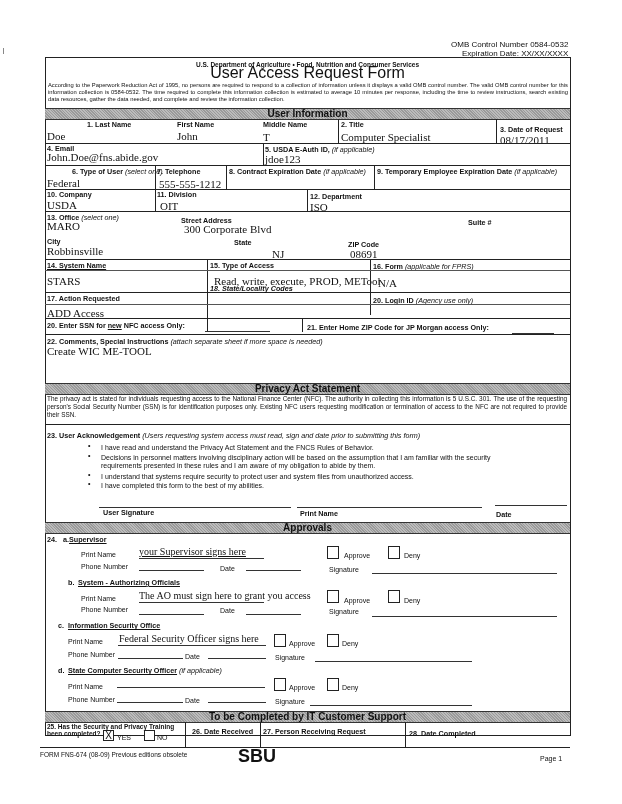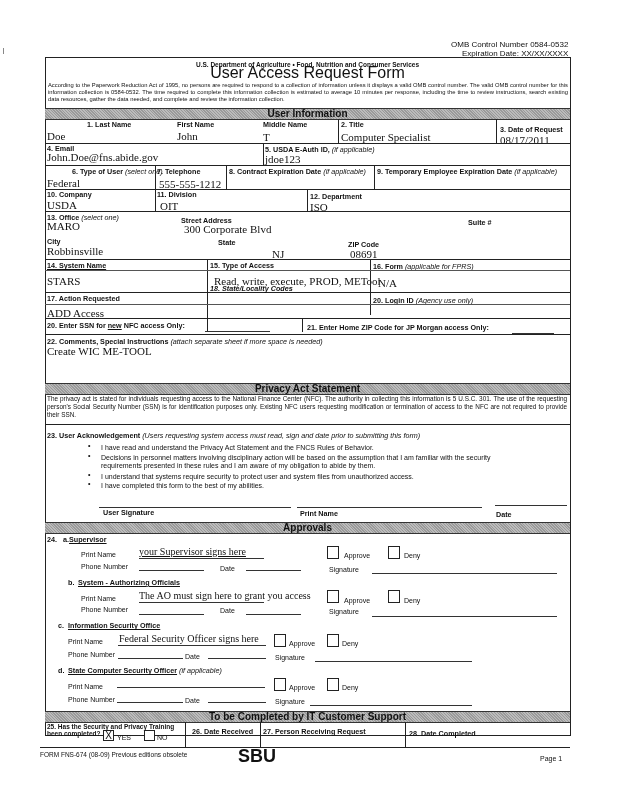--- a/index.html
+++ b/index.html
@@ -80,21 +80,21 @@
 <div class="val" style="left:310px;top:201px;">ISO</div>
 <div class="hl" style="left:45px;top:211px;width:525px;"></div>
 
 <div class="lbl" style="left:47px;top:213px;"><span>13. Office</span>  <i>(select one)</i></div>
 <div class="val" style="left:47px;top:220px;">MARO</div>
 <div class="lbl" style="left:181px;top:216px;">Street Address</div>
 <div class="val" style="left:184px;top:223px;">300 Corporate Blvd</div>
 <div class="lbl" style="left:468px;top:218px;">Suite #</div>
 <div class="lbl" style="left:47px;top:237px;">City</div>
 <div class="val" style="left:47px;top:245px;">Robbinsville</div>
-<div class="lbl" style="left:193px;top:238px;padding-left:25px;">State</div>
+<div class="lbl" style="left:209px;top:238px;padding-left:25px;">State</div>
 <div class="val" style="left:272px;top:248px;">NJ</div>
 <div class="lbl" style="left:348px;top:240px;">ZIP Code</div>
 <div class="val" style="left:350px;top:248px;">08691</div>
 <div class="hl" style="left:45px;top:259px;width:525px;"></div>
 
 <div class="lbl" style="left:47px;top:261px;text-decoration:underline;">14. System Name</div>
 <div class="val" style="left:47px;top:275px;">STARS</div>
 <div class="vl" style="left:207px;top:259px;height:73px;"></div>
 <div class="lbl" style="left:210px;top:261px;">15. Type of Access</div>
 <div class="val" style="left:214px;top:275px;">Read, write, execute, PROD, METool</div>

